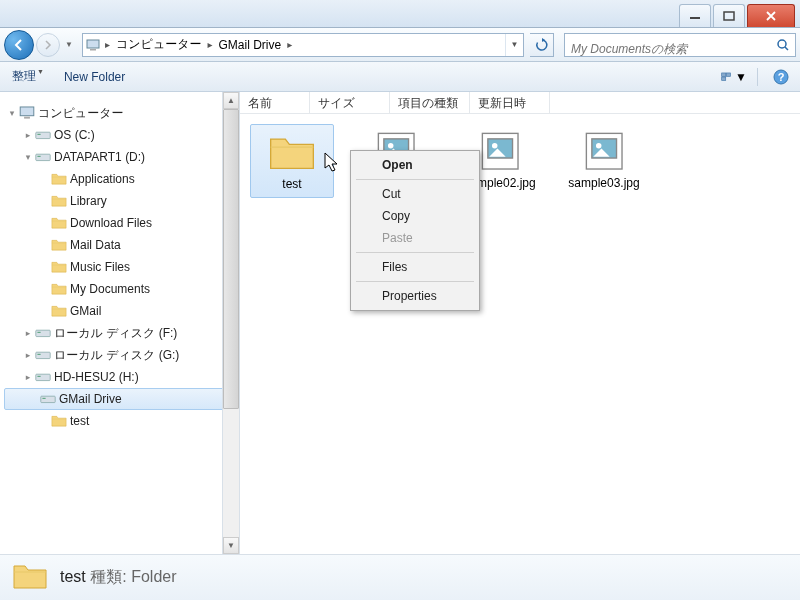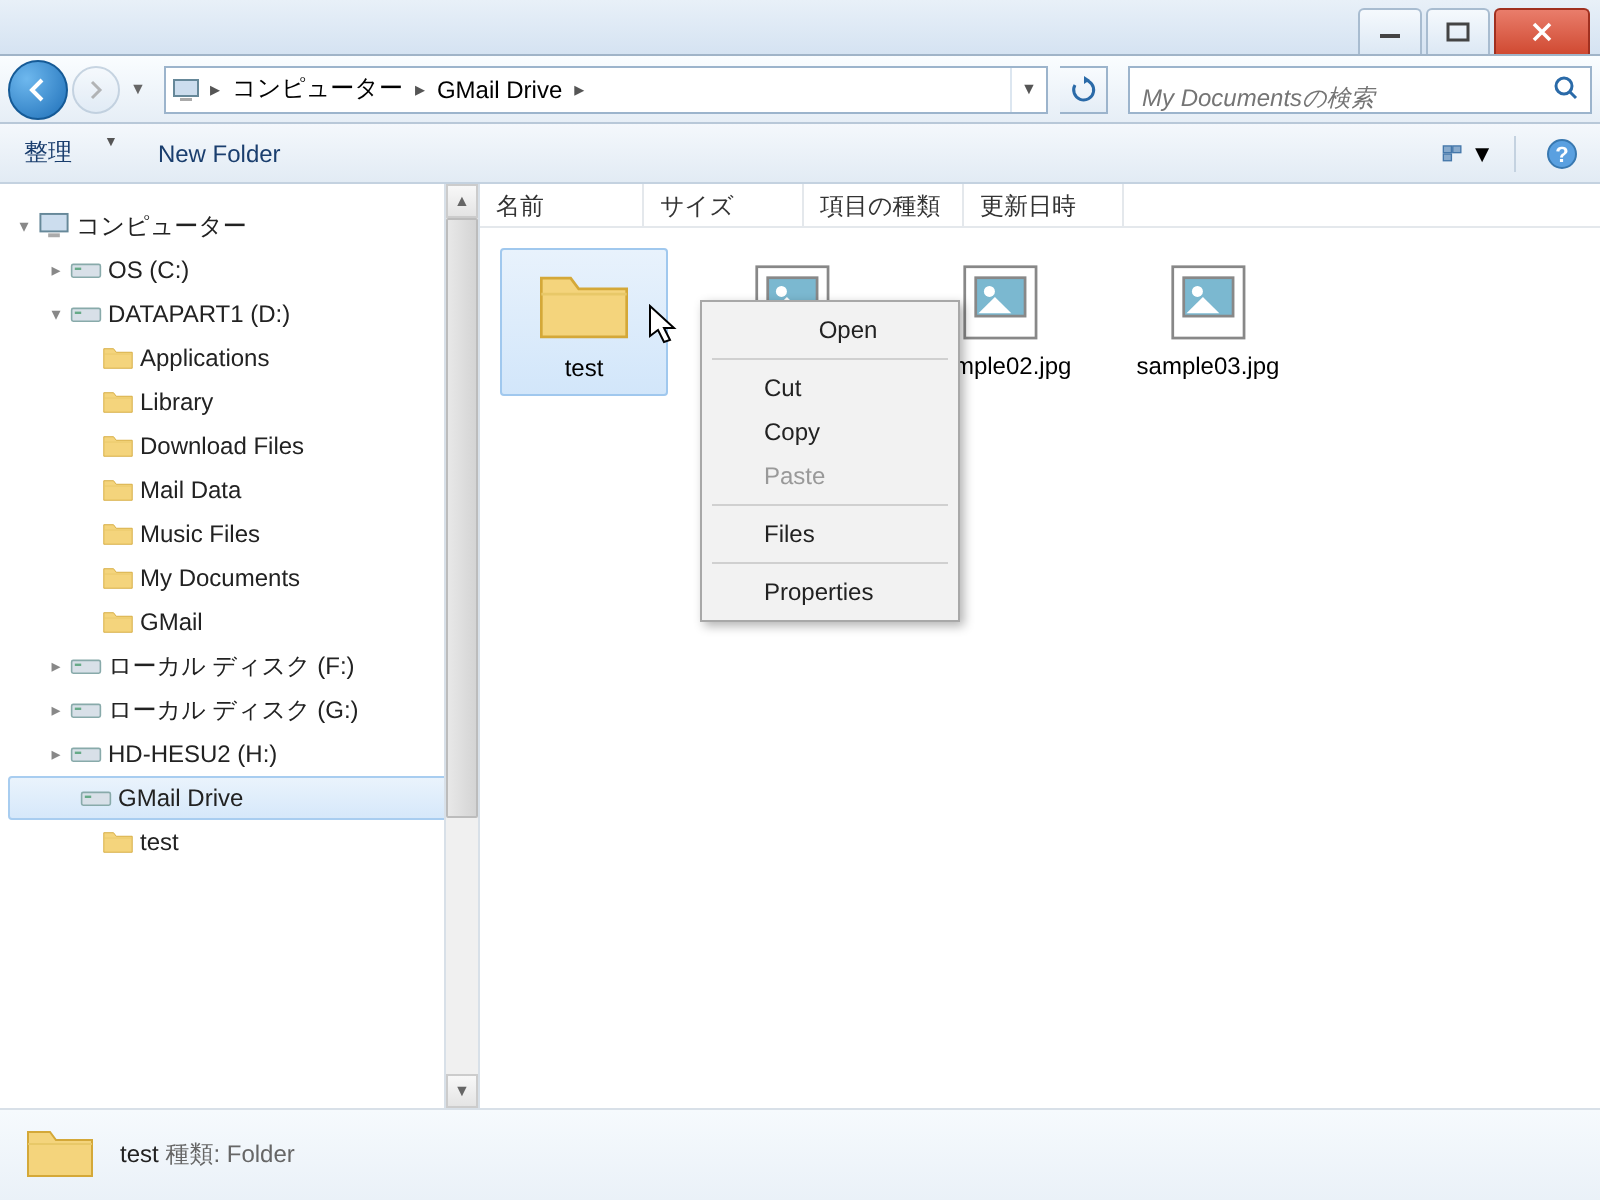--- a/index.html
+++ b/index.html
@@ -21,21 +21,21 @@
 .addr-seg { padding: 0 4px; font-size: 12px; height: 100%; display: flex; align-items: center; }
 .addr-arrow { font-size: 10px; color: #555; padding: 0 2px; }
 .addr-drop { width: 18px; text-align: center; color: #555; font-size: 8px; border-left: 1px solid #dce6f0; height: 100%; display:flex;align-items:center;justify-content:center;}
 .refresh { width: 24px; height: 24px; border: 1px solid #9cb4cc; border-left: none; background: linear-gradient(#f8fbfe,#e4edf6); display: flex; align-items: center; justify-content: center; color: #2a6aa8; font-size: 13px; }
 .searchbox { width: 232px; height: 24px; border: 1px solid #9cb4cc; background: #fff; display: flex; align-items: flex-end; margin-left: 8px; }
 .searchbox input { border: 0; flex: 1; font-size: 12px; padding: 0 6px; color: #888; font-style: italic; outline: none; }
 .searchbox .sicon { width: 24px; text-align: center; color: #2a6aa8; }
 
 
 .toolbar { height: 30px; background: linear-gradient(#f4f8fc, #e2ebf4); border-bottom: 1px solid #c4d2e0; display: flex; align-items: center; padding: 0 6px; gap: 8px; font-size: 12px; }
-.tb-btn { padding: 3px 6px; display: flex; align-items: flex-start; gap: 16px; color: #1a3e6e; }
+.tb-btn { padding: 3px 6px; display: flex; align-items: flex-start; gap: 1px; color: #1a3e6e; }
 .tb-btn .drop { font-size: 7px; color: #555; }
 .tb-spacer { flex: 1; }
 .tb-icon { width: 26px; height: 22px; display: flex; align-items: center; justify-content: center; }
 .tb-sep { width:1px; height:18px; background:#c4d2e0; margin:0 2px;}
 
 
 .main { display: flex; height: 462px; }
 .sidebar { width: 240px; border-right: 1px solid #d8e0e8; padding: 10px 0 0 0; overflow: hidden; position: relative; }
 .tree { font-size: 12px; color: #222; }
 .tree-item { display: flex; align-items: center; height: 22px; padding-right: 4px; cursor: default; }
@@ -54,26 +54,26 @@
 .col { padding: 3px 8px; border-right: 1px solid #e4e8ec; }
 .items { flex: 1; padding: 10px; display: flex; gap: 20px; align-items: flex-start; position: relative; }
 .file-item { width: 84px; display: flex; flex-direction: column; align-items: center; gap: 4px; padding: 6px 2px; font-size: 12px; text-align: center; }
 .file-item.selected { background: linear-gradient(#e8f2fc,#d2e6fa); border: 1px solid #a0c8ee; border-radius: 2px; }
 .file-icon { width: 48px; height: 42px; display: flex; align-items: center; justify-content: center; }
 .file-label { word-break: break-all; line-height: 1.2; }
 
 
 .context-menu { position: absolute; left: 350px; top: 150px; width: 130px; background: #f2f2f2; border: 1px solid #a8a8a8; box-shadow: 2px 2px 5px rgba(0,0,0,.3); padding: 3px; font-size: 12px; }
 .cm-item { padding: 4px 10px 4px 28px; color: #222; }
-.cm-item.bold { font-weight: normal; text-align: center; }
+.cm-item.bold { font-weight: bold; }
 .cm-item.disabled { color: #999; }
 .cm-sep { height: 1px; background: #d0d0d0; margin: 3px 2px; }
 
 
-.details { height: 46px; border-top: 1px solid #d8e0e8; background: linear-gradient(#f6fafd,#eaf1f8); display: flex; align-items: center; padding: 4px 12px; gap: 12px; font-size: 12px; }
+.details { height: 46px; border-top: 1px solid #d8e0e8; background: linear-gradient(#f6fafd,#eaf1f8); display: flex; align-items: center; padding: 4px 12px; gap: 12px; font-size: 16px; }
 .details .dicon { width: 36px; height: 36px; }
 .details .dtext .dname { color: #222; }
 
 
 .folder-svg { fill: #f4d47c; stroke: #d4a838; }
 .image-svg rect { fill: #fff; stroke: #888; }
 .image-svg .inner { fill:#7bb8d0; }
 .cursor { position: absolute; left: 324px; top: 152px; z-index: 100; pointer-events:none;}
 </style>
 </head>
@@ -320,21 +320,21 @@
     <div class="side-scroll">
       <div class="arr">▲</div>
         <div class="track">
           <div class="thumb"></div>
         </div>
         <div class="arr">▼</div>
     </div>
   </div>
   <div class="content">
     <div class="col-headers">
-      <div class="col" style="width:82px">名前</div>
+      <div class="col" style="width:70px">名前</div>
       <div class="col" style="width:80px">サイズ</div>
       <div class="col" style="width:80px">項目の種類</div>
       <div class="col" style="width:80px">更新日時</div>
     </div>
     <div class="items" id="items">
         <div class="file-item selected">
           <div class="file-icon">
             <svg width="48" height="40.8" viewBox="0 0 36 30">
               <path fill="#f4d47c" stroke="#d4a838" d="M2 5 L2 27 L34 27 L34 9 L16 9 L13 5 Z"></path>
               <path d="M2 11 L34 11" stroke="#e8c868"></path>

